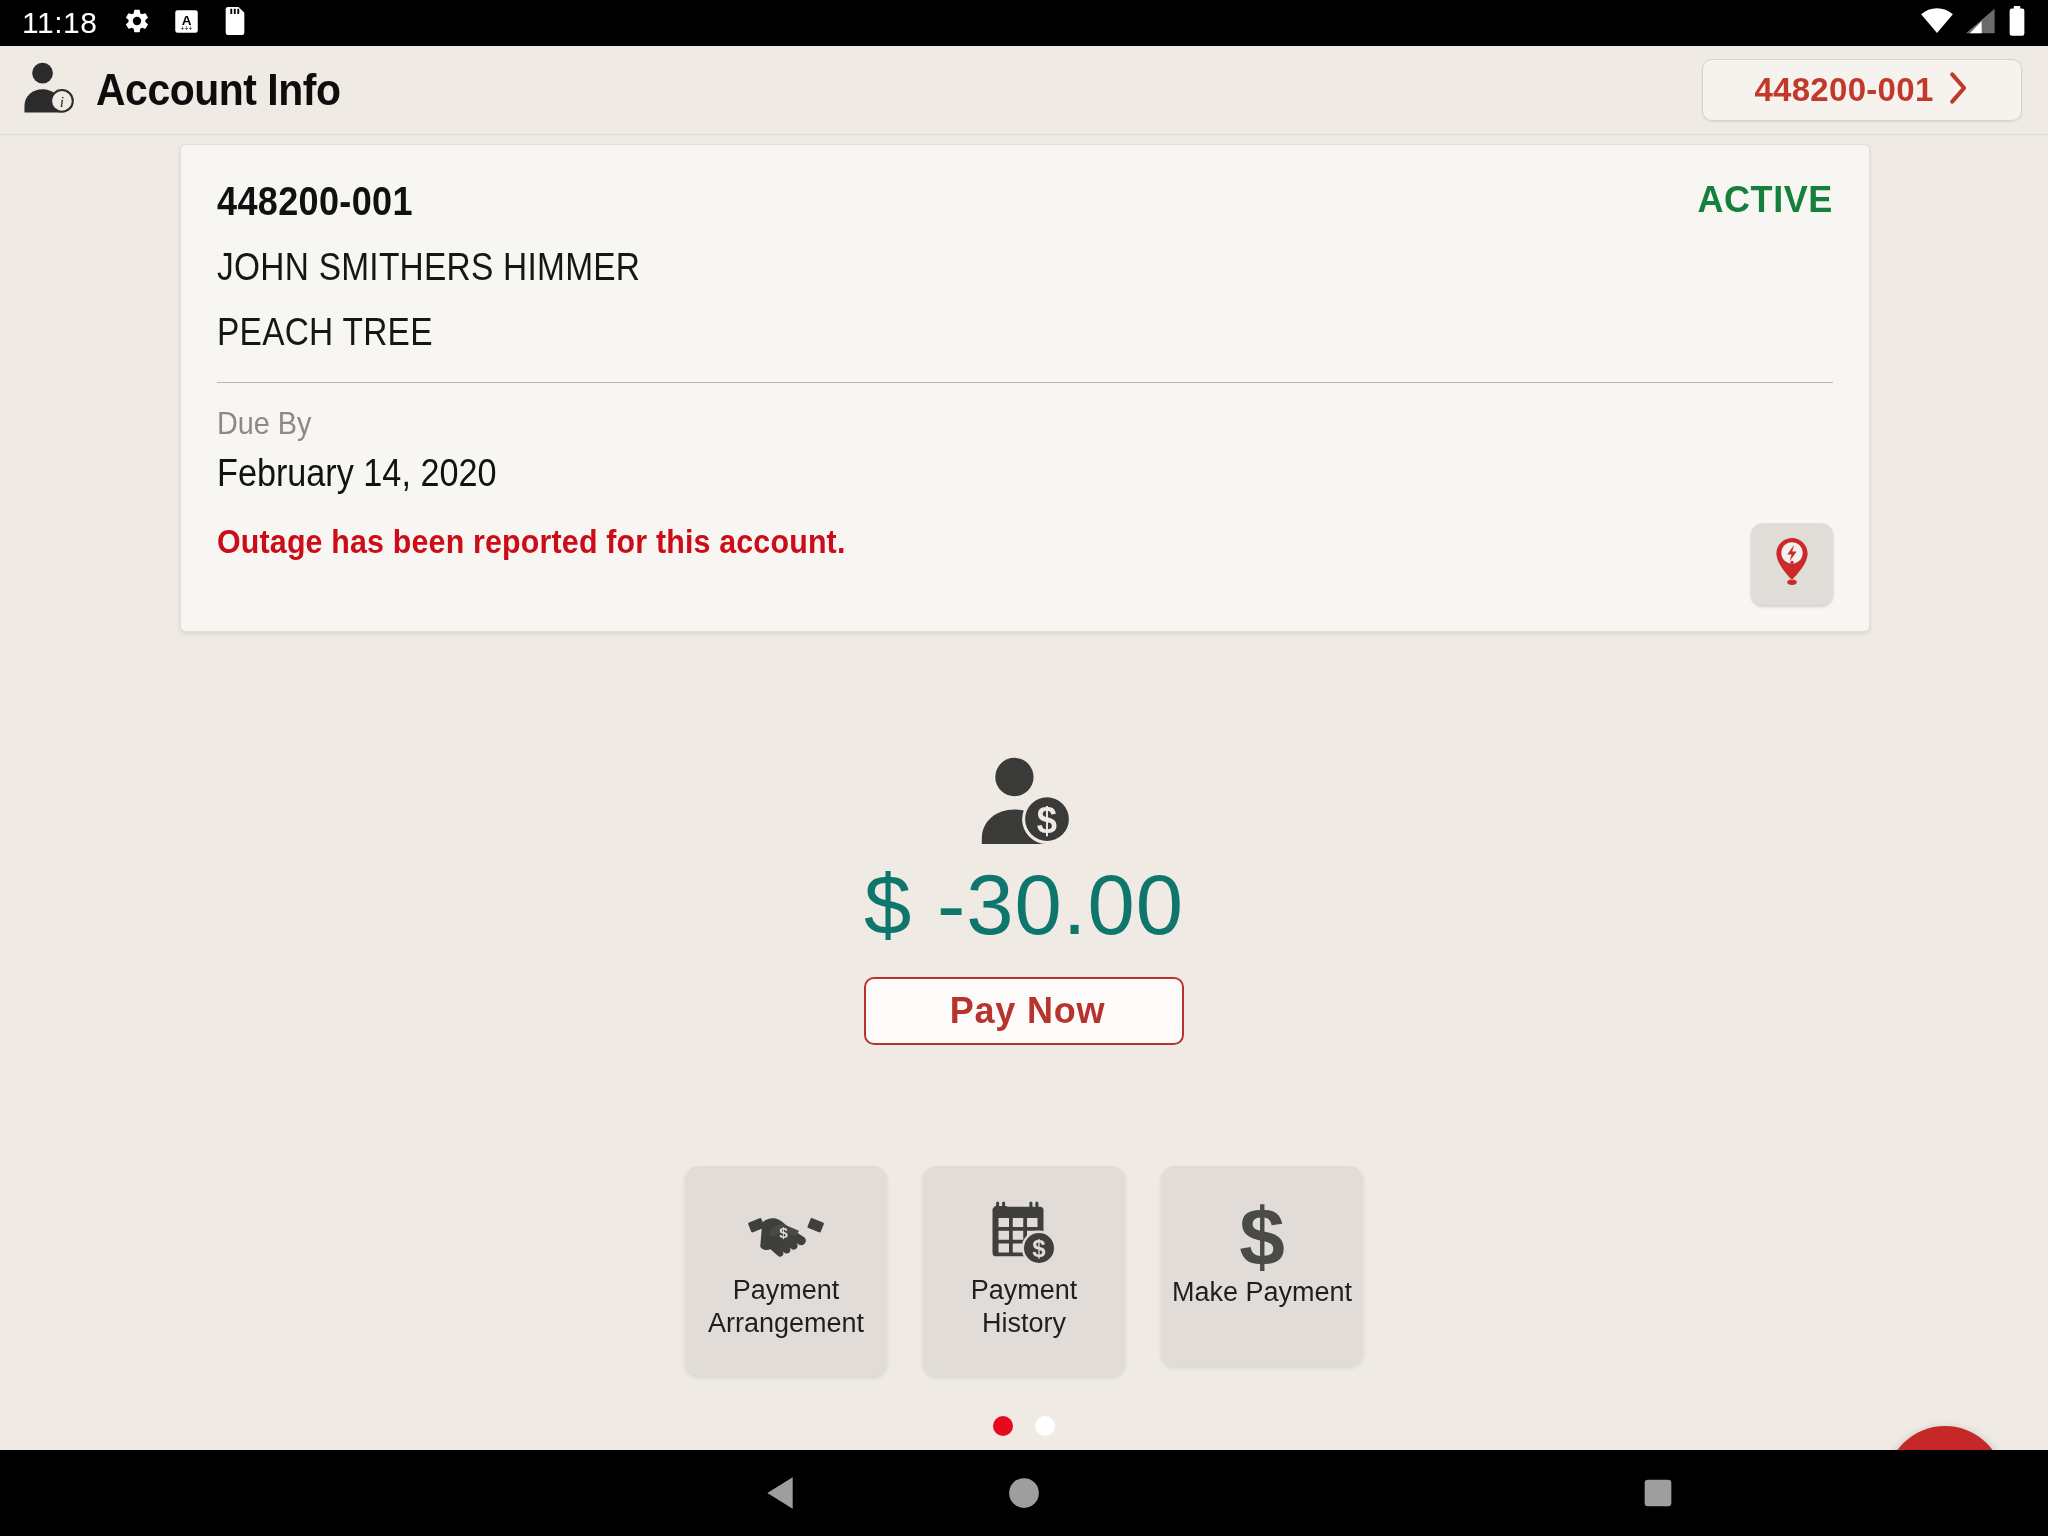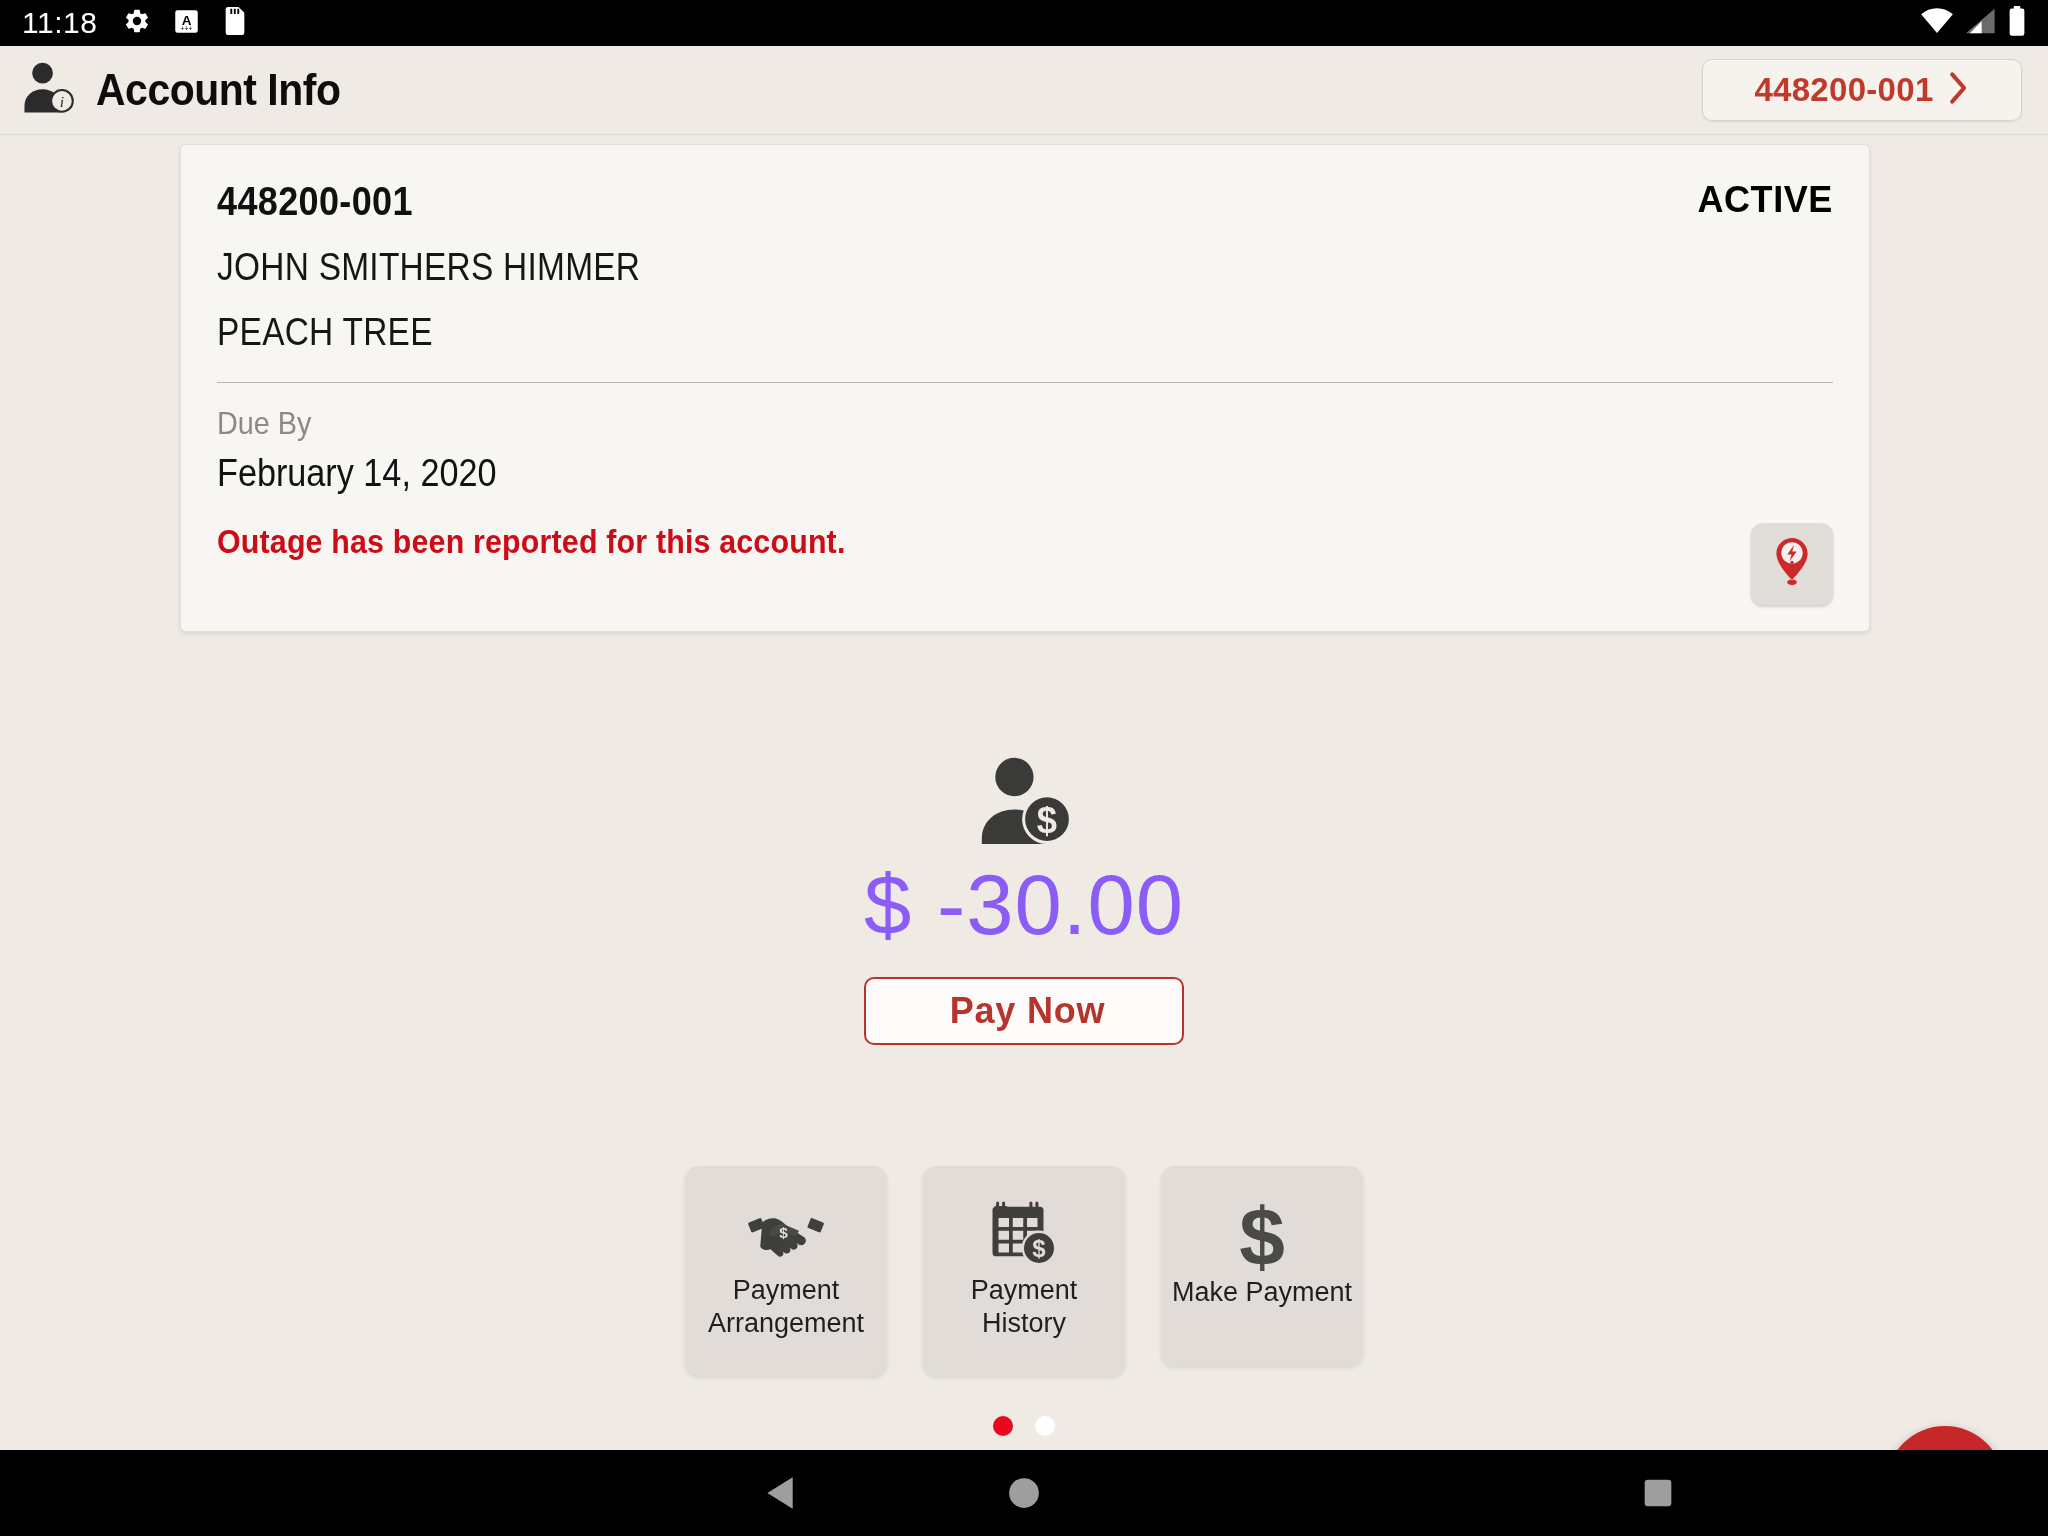--- a/index.html
+++ b/index.html
@@ -70,21 +70,21 @@
     box-shadow: 0 2px 4px rgba(0,0,0,.09);
     padding: 34px 36px 26px 36px;
   }
   .card-row1 { display: flex; align-items: flex-start; }
   .acct-number {
     font-size: 40px; font-weight: 700; color: #111;
     transform: scaleX(.9); transform-origin: left center;
     letter-spacing: .4px;
   }
   .status-badge {
-    margin-left: auto; color: #000000;
+    margin-left: auto; color: #15803d;
     font-size: 36px; font-weight: 700; letter-spacing: .6px;
   }
   .cust-name, .cust-addr {
     font-size: 38px; color: #161616; margin-top: 22px;
     transform: scaleX(.88); transform-origin: left center;
     letter-spacing: .3px; white-space: nowrap;
   }
   .divider { height: 1px; background: #bdb7b0; margin: 28px 0 22px 0; }
   .due-label {
     font-size: 32px; color: #8d8a86;
@@ -108,21 +108,21 @@
     box-shadow: 0 2px 3px rgba(0,0,0,.16);
   }
 
   
   .balance-block {
     position: absolute; left: 0; right: 0; top: 620px;
     display: flex; flex-direction: column; align-items: center;
   }
   .balance-icon { margin-bottom: 10px; }
   .balance-amount {
-    font-size: 85px; color: #8b5cf6; letter-spacing: 1px;
+    font-size: 85px; color: #0f766e; letter-spacing: 1px;
     line-height: 1.05; font-weight: 400;
   }
   .pay-now-btn {
     margin-top: 28px;
     width: 320px; height: 68px;
     background: #fcfbfa;
     border: 2px solid #b7342c;
     border-radius: 10px;
     display: flex; align-items: center; justify-content: center;
     color: #b7342c; font-size: 36px; font-weight: 700;

